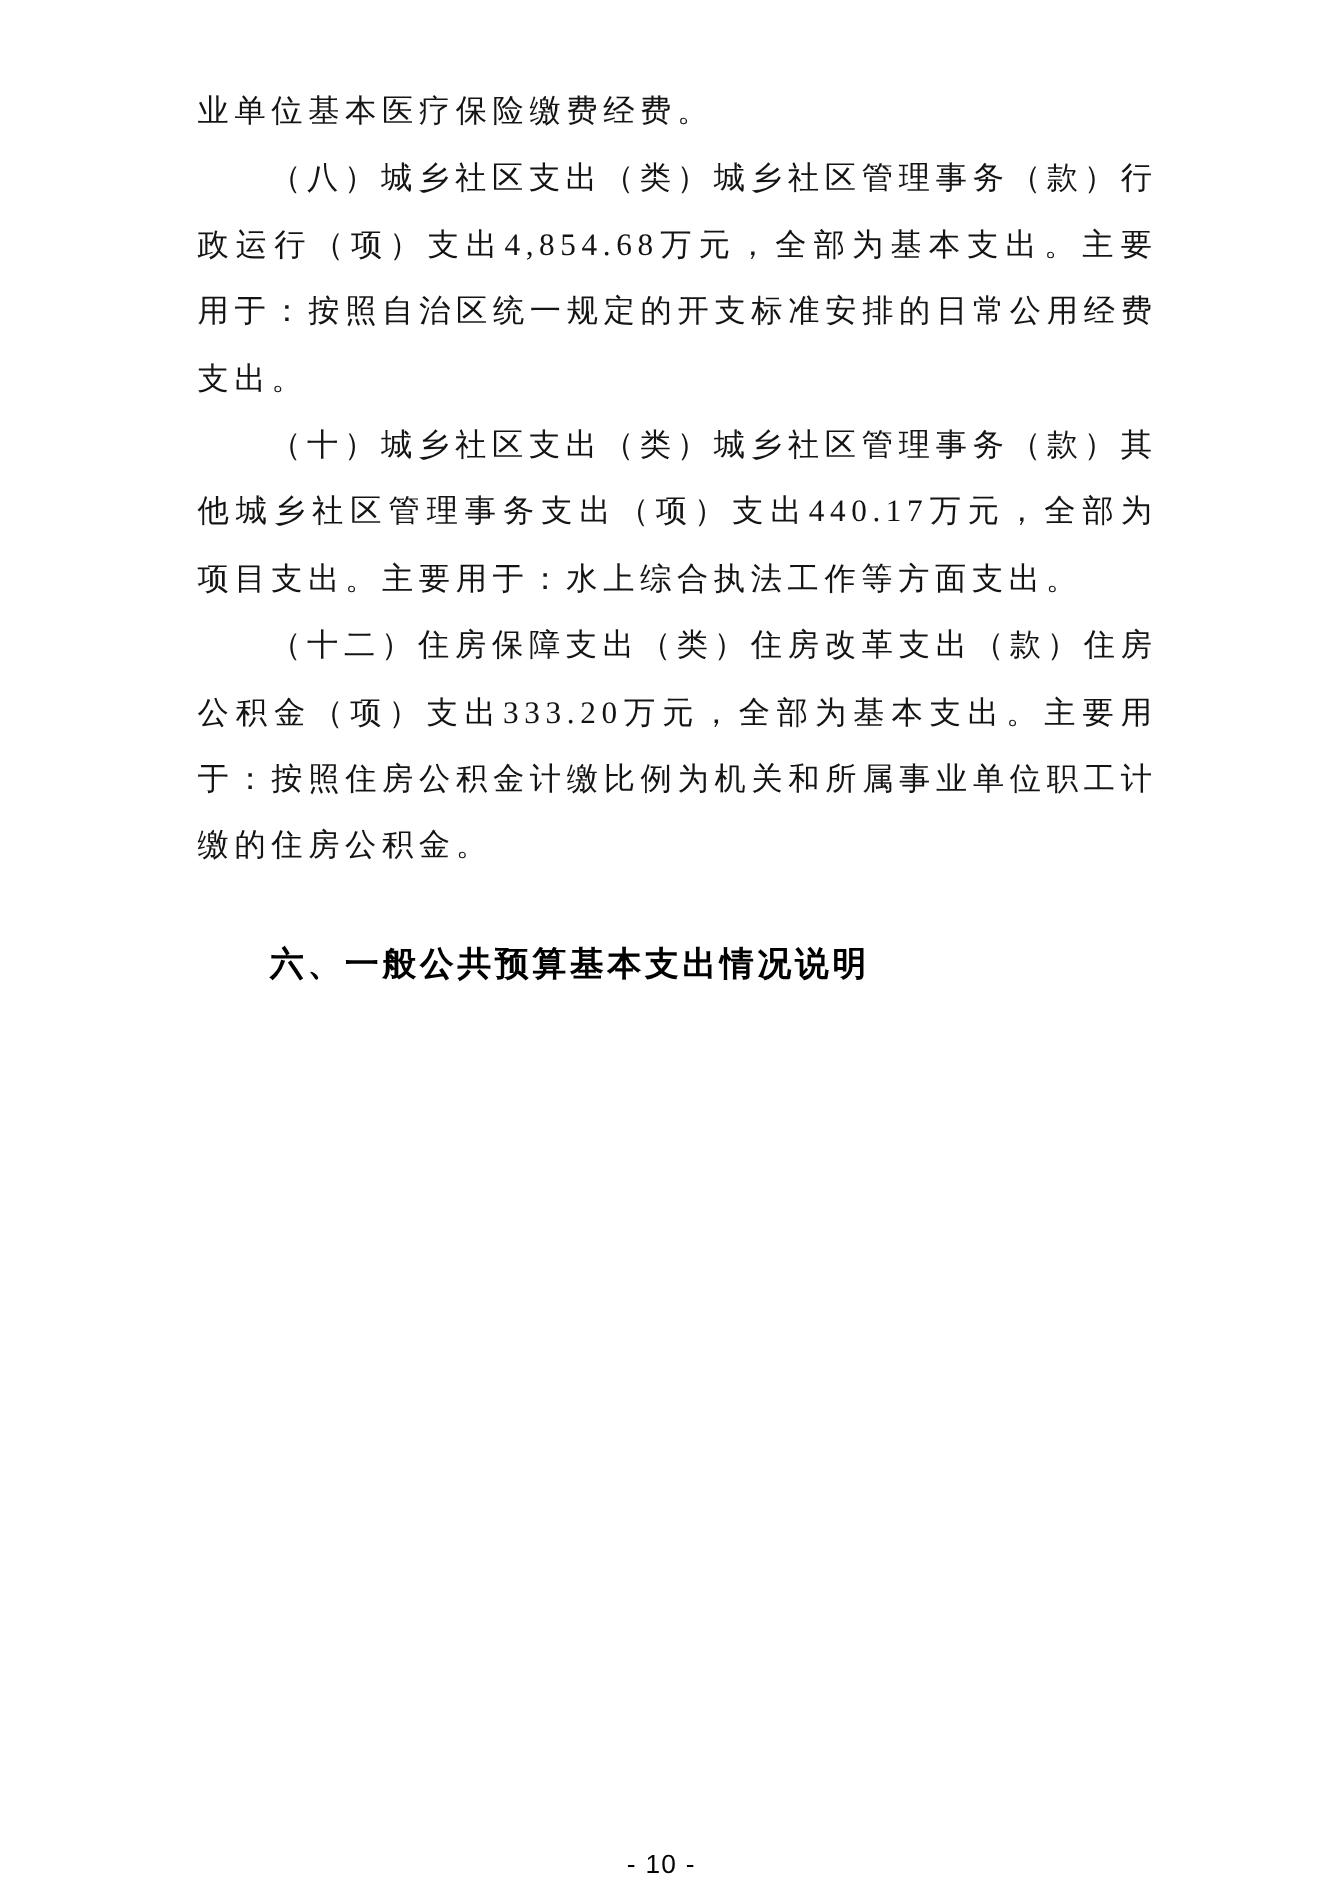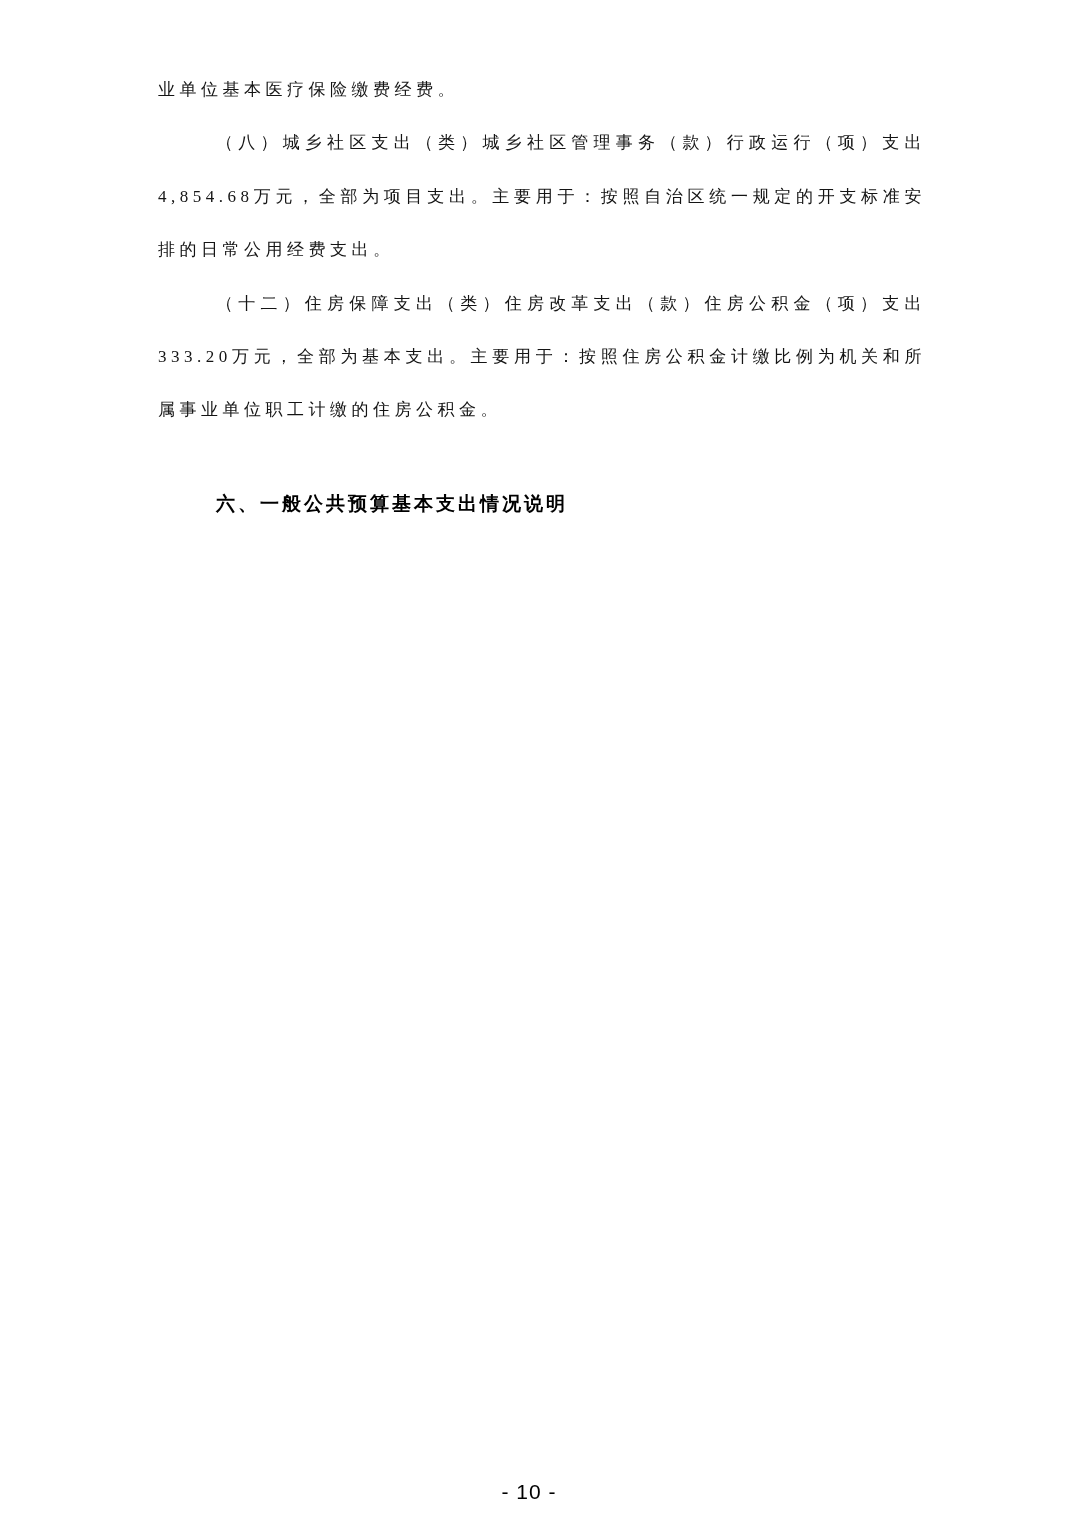--- a/index.html
+++ b/index.html
@@ -17,37 +17,37 @@
     font-family: "Liberation Serif", "DejaVu Serif", serif;
   }
   .content {
     position: absolute;
     left: 158px;
     top: 63px;
     width: 768px;
   }
   .para {
     margin: 0;
-    font-size: 17px;
+    font-size: 25px;
     line-height: 53.4px;
     letter-spacing: 4.5px;
     text-align: justify;
     text-justify: inter-character;
     text-indent: 58px;
     color: #141414;
     font-weight: 400;
   }
   .para.no-indent {
     text-indent: 0;
   }
   .section-heading {
     margin: 40px 0 0 0;
     font-family: "Liberation Sans", "DejaVu Sans", sans-serif;
     font-weight: bold;
-    font-size: 19px;
+    font-size: 27px;
     line-height: 54px;
     letter-spacing: 3px;
     color: #000000;
     text-indent: 58px;
   }
   .page-number {
     position: absolute;
     left: 0;
     right: 16px;
     bottom: 16px;
@@ -57,18 +57,19 @@
     color: #000000;
     letter-spacing: 1px;
   }
 </style>
 </head>
 <body>
 
 <div class="page">
   <div class="content">
     <p class="para no-indent">业单位基本医疗保险缴费经费。</p>
-    <p class="para">（八）城乡社区支出（类）城乡社区管理事务（款）行政运行（项）支出4,854.68万元，全部为项目支出。主要用于：按照自治区统一规定的开支标准安排的日常公用经费支出。</p>
+    <p class="para">（八）城乡社区支出（类）城乡社区管理事务（款）行政运行（项）支出4,854.68万元，全部为基本支出。主要用于：按照自治区统一规定的开支标准安排的日常公用经费支出。</p>
+    <p class="para">（十）城乡社区支出（类）城乡社区管理事务（款）其他城乡社区管理事务支出（项）支出440.17万元，全部为项目支出。主要用于：水上综合执法工作等方面支出。</p>
     <p class="para">（十二）住房保障支出（类）住房改革支出（款）住房公积金（项）支出333.20万元，全部为基本支出。主要用于：按照住房公积金计缴比例为机关和所属事业单位职工计缴的住房公积金。</p>
     <h2 class="section-heading">六、一般公共预算基本支出情况说明</h2>
   </div>
   <div class="page-number">- 10 -</div>
 </div>
 
 </body></html>

